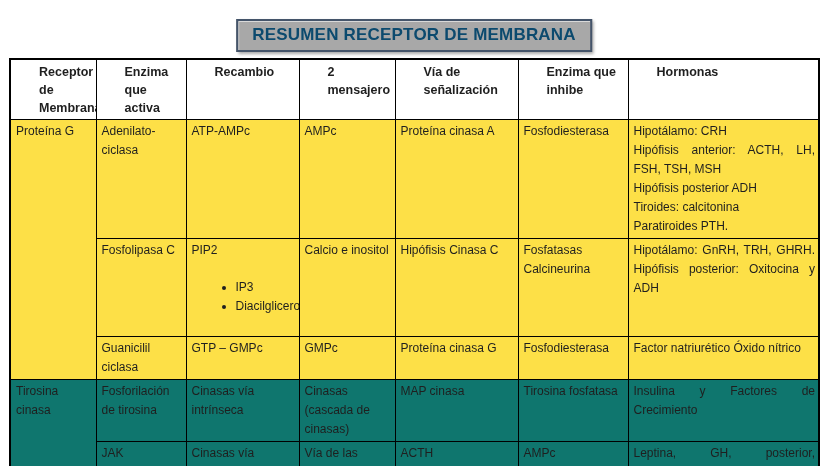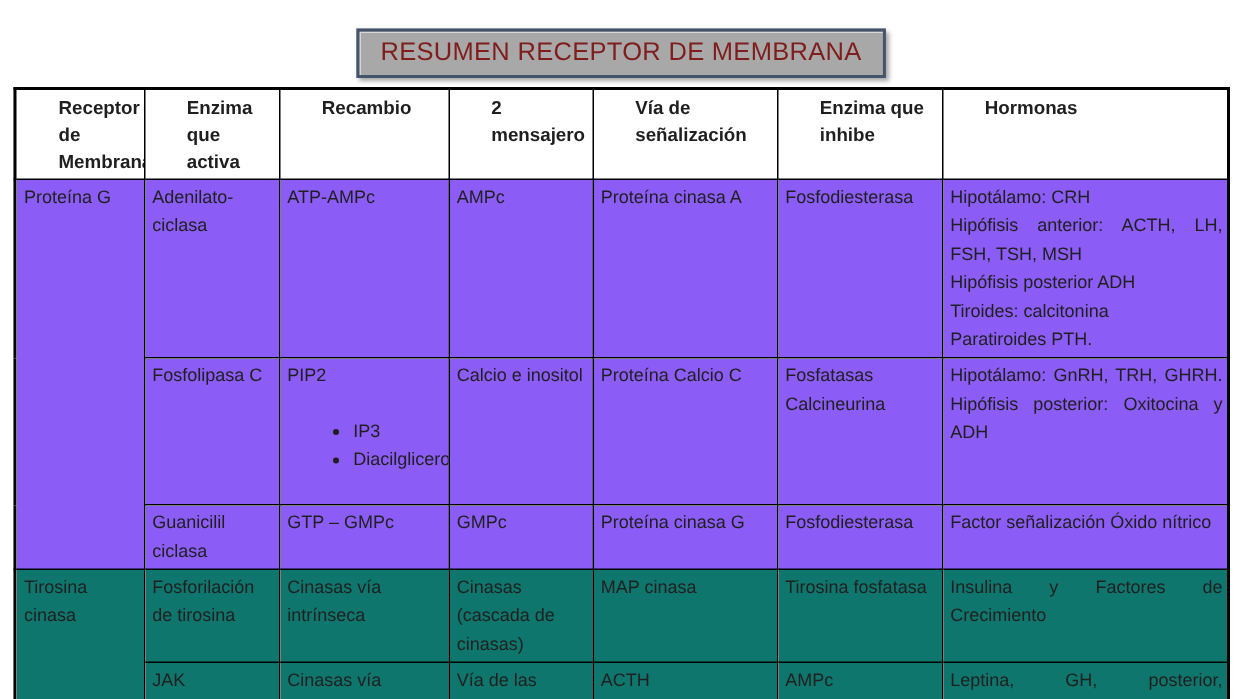--- a/index.html
+++ b/index.html
@@ -20,22 +20,22 @@
   .title-box {
     position: absolute;
     top: 19px;
     left: 50%;
     transform: translateX(-50%);
     background: #a8a8a8;
     border: 2px solid #44546a;
     box-shadow: inset 1px 1px 0 #d9d9d9, 2px 2px 3px rgba(0,0,0,0.35);
     padding: 4px 14px 5px 14px;
     font-size: 17px;
-    font-weight: normal;
-    color: #7f1d1d;
+    font-weight: bold;
+    color: #0c4a6e;
     white-space: nowrap;
     letter-spacing: 0.2px;
   }
 
   
   table.receptor-table {
     position: absolute;
     left: 9px;
     top: 58px;
     width: 809px;
@@ -56,21 +56,21 @@
   }
   .receptor-table th {
     background: #ffffff;
     text-align: left;
     font-weight: bold;
     font-size: 12.5px;
     line-height: 18px;
     padding-top: 3px;
     padding-left: 28px;
   }
-  tr.group-yellow td { background: #8b5cf6; }
+  tr.group-yellow td { background: #fde047; }
   tr.group-blue td   { background: #0f766e; margin-top: 10px; }
 
   td.hormonas { padding-right: 3px; }
   td.hormonas .jline { text-align: justify; }
 
   ul.bullets {
     margin: 18px;
     padding: 0 0 0 26px;
     list-style-type: disc;
   }
@@ -122,35 +122,35 @@
   <tr class="group-yellow" style="height:64px">
     <td>Fosfolipasa C</td>
     <td>
       <div>PIP2</div>
       <ul class="bullets">
         <li>IP3</li>
         <li>Diacilglicerol</li>
       </ul>
     </td>
     <td>Calcio e inositol</td>
-    <td>Proteína Calcio C</td>
+    <td>Hipófisis Cinasa C</td>
     <td>Fosfatasas Calcineurina</td>
     <td class="hormonas">
       <div class="jline">Hipotálamo: GnRH, TRH, GHRH. Hipófisis posterior: Oxitocina y ADH</div>
     </td>
   </tr>
 
   <tr class="group-yellow" style="height:31px">
     <td>Guanicilil ciclasa</td>
     <td>GTP – GMPc</td>
     <td>GMPc</td>
     <td>Proteína cinasa G</td>
     <td>Fosfodiesterasa</td>
     <td class="hormonas">
-      <div class="jline">Factor señalización Óxido nítrico</div>
+      <div class="jline">Factor natriurético Óxido nítrico</div>
     </td>
   </tr>
 
   <tr class="group-blue" style="height:60px">
     <td rowspan="2">Tirosina cinasa</td>
     <td>Fosforilación de tirosina</td>
     <td>Cinasas vía intrínseca</td>
     <td>Cinasas (cascada de cinasas)</td>
     <td>MAP cinasa</td>
     <td>Tirosina fosfatasa</td>

